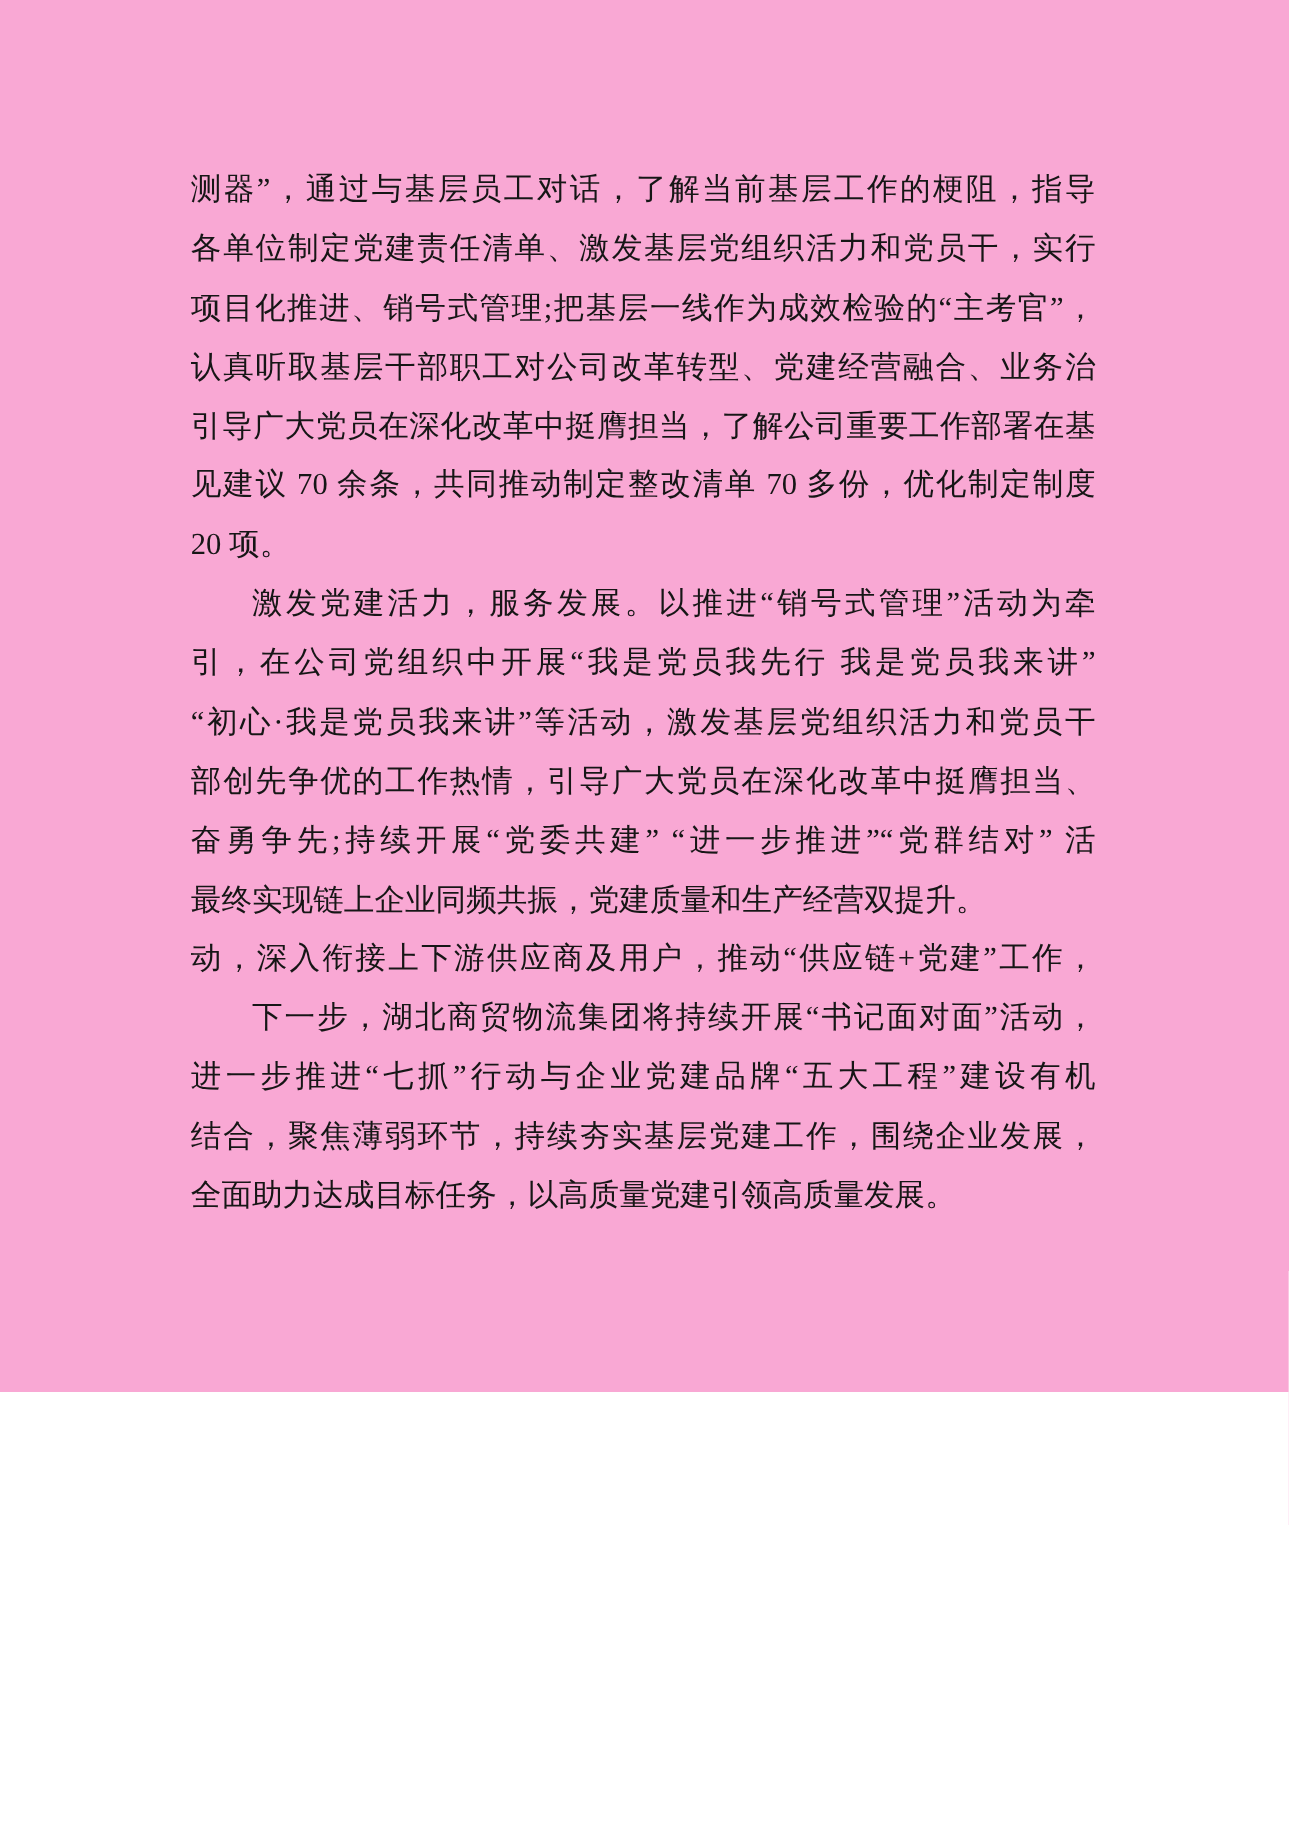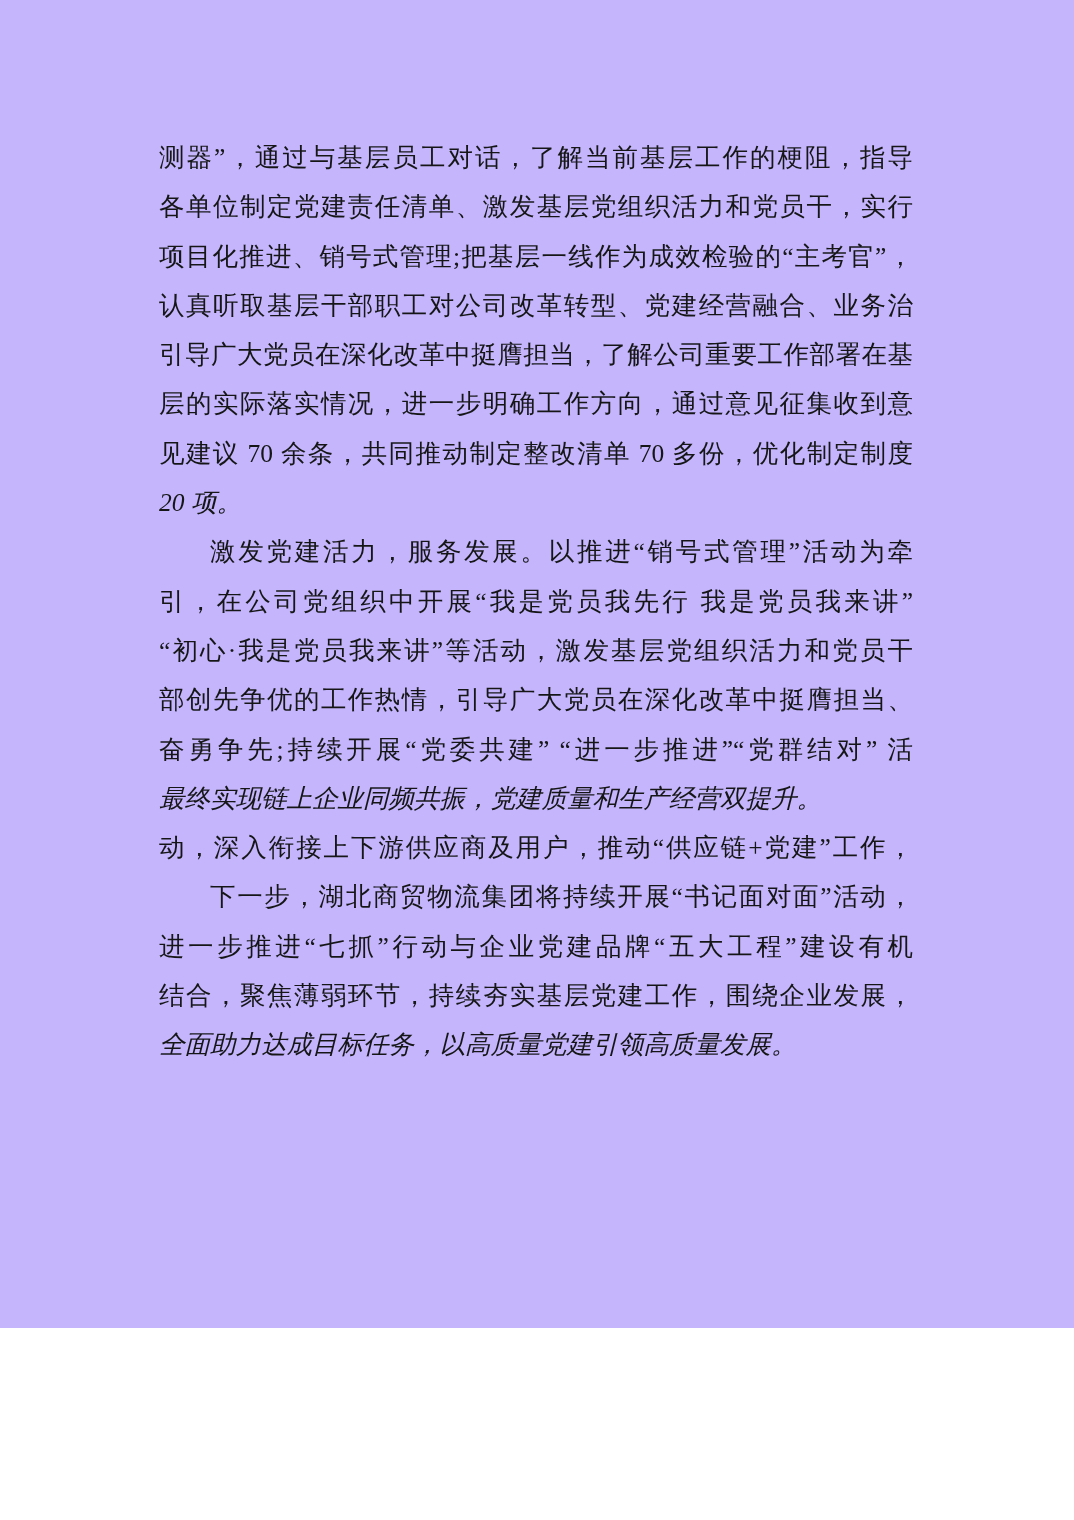--- a/index.html
+++ b/index.html
@@ -3,22 +3,22 @@
 <meta charset="utf-8">
 <style>
   html, body {
     margin: 0;
     padding: 0;
     background: #ffffff;
   }
   .page {
     position: relative;
     width: 1074px;
-    height: 1328px;
-    background: #c4b5fd;
+    height: 1160px;
+    background: #f9a8d4;
     overflow: hidden;
     font-family: "Liberation Serif", "DejaVu Serif", serif;
     color: #161616;
   }
   .doc-body {
     position: absolute;
     left: 159px;
     top: 133px;
     width: 754px;
   }
@@ -29,21 +29,20 @@
     text-align: justify;
     text-align-last: justify;
     overflow: hidden;
     white-space: normal;
   }
   .line.indented {
     text-indent: 51px;
   }
   .line.para-end {
     text-align-last: left;
-    font-style: italic;
   }
   .page-number {
     position: absolute;
     left: 0;
     top: 1380px;
     width: 100%;
     text-align: center;
     font-size: 24px;
     letter-spacing: 3px;
     color: #1c1c1c;
@@ -52,21 +51,20 @@
 </head>
 <body>
 
 <div class="page">
   <div class="doc-body" id="doc-body">
       <div class="line">测器”，通过与基层员工对话，了解当前基层工作的梗阻，指导</div>
       <div class="line">各单位制定党建责任清单、激发基层党组织活力和党员干，实行</div>
       <div class="line">项目化推进、销号式管理;把基层一线作为成效检验的“主考官”，</div>
       <div class="line">认真听取基层干部职工对公司改革转型、党建经营融合、业务治</div>
       <div class="line">引导广大党员在深化改革中挺膺担当，了解公司重要工作部署在基</div>
-      <div class="line">层的实际落实情况，进一步明确工作方向，通过意见征集收到意</div>
       <div class="line">见建议 70 余条，共同推动制定整改清单 70 多份，优化制定制度</div>
       <div class="line para-end">20 项。</div>
       <div class="line indented">激发党建活力，服务发展。以推进“销号式管理”活动为牵</div>
       <div class="line">引，在公司党组织中开展“我是党员我先行 我是党员我来讲”</div>
       <div class="line">“初心·我是党员我来讲”等活动，激发基层党组织活力和党员干</div>
       <div class="line">部创先争优的工作热情，引导广大党员在深化改革中挺膺担当、</div>
       <div class="line">奋勇争先;持续开展“党委共建” “进一步推进”“党群结对” 活</div>
       <div class="line para-end">最终实现链上企业同频共振，党建质量和生产经营双提升。</div>
       <div class="line">动，深入衔接上下游供应商及用户，推动“供应链+党建”工作，</div>
       <div class="line indented">下一步，湖北商贸物流集团将持续开展“书记面对面”活动，</div>

